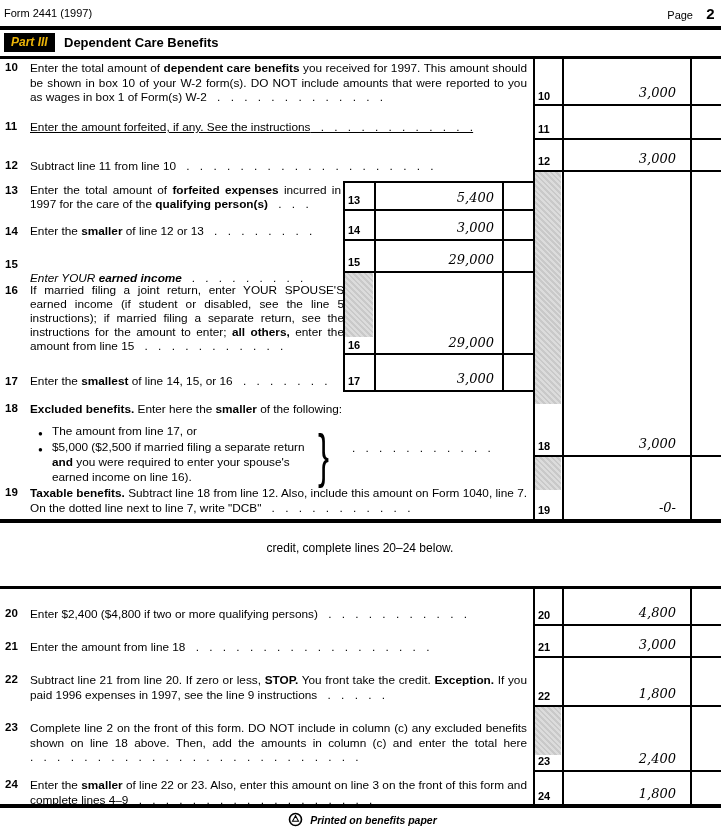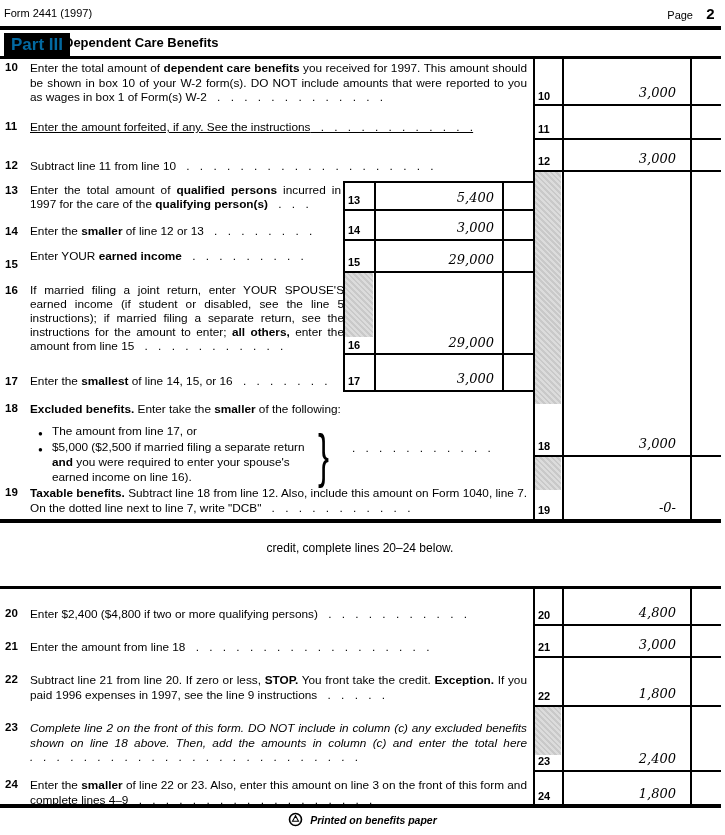--- a/index.html
+++ b/index.html
@@ -10,21 +10,21 @@
   }
   .abs{position:absolute;}
   .hline{position:absolute;background:#000;height:2px;}
   .hline.thick{height:3px;}
   .vline{position:absolute;background:#000;width:2px;}
   .shade{position:absolute;background:#c9c9c9;
     background-image:repeating-linear-gradient(45deg,rgba(255,255,255,.35) 0 2px,rgba(0,0,0,0) 2px 4px);}
   .formid{font-size:11px;}
   .pageword{font-size:11px;}
   .pagenum{font-size:15px;font-weight:bold;letter-spacing:.5px;}
-  .badge{background:#000;color:#0369a1;font-weight:bold;font-size:17px;padding:2px 7px 3px 7px;}
+  .badge{background:#000;color:#eab308;font-weight:bold;font-size:12px;padding:2px 7px 3px 7px;font-style:italic;}
   .parttitle{font-size:13px;font-weight:bold;}
   .num{font-weight:bold;font-size:11.5px;}
   .boxnum{font-weight:bold;font-size:11px;}
   .desc{font-size:11.8px;line-height:14.6px;text-align:justify;}
   .desc.nj{text-align:left;}
   .narrow{line-height:13.9px;}
   .dots{word-spacing:7px;white-space:nowrap;}
   .amount{font-family:"DejaVu Serif",serif;font-style:italic;font-size:13px;text-align:right;}
   .bullet{font-size:11.8px;line-height:15px;}
   .brace{font-size:60px;font-weight:100;transform:scaleX(.55);transform-origin:left center;line-height:1;}
@@ -79,46 +79,46 @@
   <div class="abs desc nj" style="left:30px;top:120px;width:497px;text-decoration:underline;"><span>Enter the amount forfeited, if any. See the instructions</span><span class="dots"> . . . . . . . . . . . .</span></div>
   <span class="abs boxnum" style="left:538px;top:123px;">11</span>
   <div class="abs amount" style="left:564px;top:119px;width:112px;"></div>
 
   <span class="abs num" style="left:5px;top:159px;">12</span>
   <div class="abs desc nj" style="left:30px;top:159px;width:497px;"><span>Subtract line 11 from line 10</span><span class="dots"> . . . . . . . . . . . . . . . . . . .</span></div>
   <span class="abs boxnum" style="left:538px;top:155px;">12</span>
   <div class="abs amount" style="left:564px;top:151px;width:112px;">3,000</div>
 
   <span class="abs num" style="left:5px;top:184px;">13</span>
-  <div class="abs desc narrow" style="left:30px;top:184px;width:311px;"><span>Enter the total amount of </span><b>qualified persons</b><span> incurred in 1997 for the care of the </span><b>qualifying person(s)</b><span class="dots"> . . .</span></div>
+  <div class="abs desc narrow" style="left:30px;top:184px;width:311px;"><span>Enter the total amount of </span><b>forfeited expenses</b><span> incurred in 1997 for the care of the </span><b>qualifying person(s)</b><span class="dots"> . . .</span></div>
   <span class="abs boxnum" style="left:348px;top:194px;">13</span>
   <div class="abs amount" style="left:378px;top:190px;width:116px;">5,400</div>
 
   <span class="abs num" style="left:5px;top:225px;">14</span>
   <div class="abs desc nj narrow" style="left:30px;top:225px;width:311px;"><span>Enter the </span><b>smaller</b><span> of line 12 or 13</span><span class="dots"> . . . . . . . .</span></div>
   <span class="abs boxnum" style="left:348px;top:224px;">14</span>
   <div class="abs amount" style="left:378px;top:220px;width:116px;">3,000</div>
 
   <span class="abs num" style="left:5px;top:258px;">15</span>
-  <div class="abs desc nj narrow" style="left:30px;top:250px;width:311px;"><span>Enter YOUR </span><b>earned income</b><span class="dots"> . . . . . . . . .</span></div>
+  <div class="abs desc nj narrow" style="left:30px;top:272px;width:311px;font-style:italic;"><span>Enter YOUR </span><b>earned income</b><span class="dots"> . . . . . . . . .</span></div>
   <span class="abs boxnum" style="left:348px;top:256px;">15</span>
   <div class="abs amount" style="left:378px;top:252px;width:116px;">29,000</div>
 
   <span class="abs num" style="left:5px;top:284px;">16</span>
   <div class="abs desc narrow" style="left:30px;top:284px;width:314px;"><span>If married filing a joint return, enter YOUR SPOUSE'S earned income (if student or disabled, see the line 5 instructions); if married filing a separate return, see the instructions for the amount to enter; </span><b>all others,</b><span> enter the amount from line 15</span><span class="dots"> . . . . . . . . . . .</span></div>
   <span class="abs boxnum" style="left:348px;top:339px;">16</span>
   <div class="abs amount" style="left:378px;top:335px;width:116px;">29,000</div>
 
   <span class="abs num" style="left:5px;top:375px;">17</span>
   <div class="abs desc nj narrow" style="left:30px;top:375px;width:311px;"><span>Enter the </span><b>smallest</b><span> of line 14, 15, or 16</span><span class="dots"> . . . . . . .</span></div>
   <span class="abs boxnum" style="left:348px;top:375px;">17</span>
   <div class="abs amount" style="left:378px;top:371px;width:116px;">3,000</div>
 
   <span class="abs num" style="left:5px;top:402px;">18</span>
-  <div class="abs desc nj" style="left:30px;top:402px;width:497px;"><b>Excluded benefits.</b><span> Enter take the </span><b>smaller</b><span> of the following:</span></div>
+  <div class="abs desc nj" style="left:30px;top:402px;width:497px;"><b>Excluded benefits.</b><span> Enter here the </span><b>smaller</b><span> of the following:</span></div>
   <span class="abs bullet" style="left:38px;top:426px;font-size:8px;">●</span>
   <div class="abs bullet" style="left:52px;top:424px;width:270px;"><span>The amount from line 17, or</span></div>
   <span class="abs bullet" style="left:38px;top:442px;font-size:8px;">●</span>
   <div class="abs bullet" style="left:52px;top:440px;width:264px;"><span>$5,000 ($2,500 if married filing a separate return </span><b>and</b><span> you were required to enter your spouse's earned income on line 16).</span></div>
   <span class="abs brace" style="left:318px;top:426px;">}</span>
   <span class="abs dots" style="left:352px;top:441px;font-size:11.8px;">. . . . . . . . . . .</span>
   <span class="abs boxnum" style="left:538px;top:440px;">18</span>
   <div class="abs amount" style="left:564px;top:436px;width:112px;">3,000</div>
 
   <span class="abs num" style="left:5px;top:486px;">19</span>
@@ -151,21 +151,21 @@
   <div class="abs desc nj" style="left:30px;top:640px;width:497px;"><span>Enter the amount from line 18</span><span class="dots"> . . . . . . . . . . . . . . . . . .</span></div>
   <span class="abs boxnum" style="left:538px;top:641px;">21</span>
   <div class="abs amount" style="left:564px;top:637px;width:112px;">3,000</div>
 
   <span class="abs num" style="left:5px;top:673px;">22</span>
   <div class="abs desc" style="left:30px;top:673px;width:497px;"><span>Subtract line 21 from line 20. If zero or less, </span><b>STOP.</b><span> You front take the credit. </span><b>Exception.</b><span> If you paid 1996 expenses in 1997, see the line 9 instructions</span><span class="dots"> . . . . .</span></div>
   <span class="abs boxnum" style="left:538px;top:690px;">22</span>
   <div class="abs amount" style="left:564px;top:686px;width:112px;">1,800</div>
 
   <span class="abs num" style="left:5px;top:721px;">23</span>
-  <div class="abs desc" style="left:30px;top:721px;width:497px;font-style:italic;"><span>Complete line 2 on the front of this form. DO NOT include in column (c) any excluded benefits shown on line 18 above. Then, add the amounts in column (c) and enter the total here</span><span class="dots"> . . . . . . . . . . . . . . . . . . . . . . . . .</span></div>
+  <div class="abs desc" style="left:30px;top:721px;width:497px;"><span>Complete line 2 on the front of this form. DO NOT include in column (c) any excluded benefits shown on line 18 above. Then, add the amounts in column (c) and enter the total here</span><span class="dots"> . . . . . . . . . . . . . . . . . . . . . . . . .</span></div>
   <span class="abs boxnum" style="left:538px;top:755px;">23</span>
   <div class="abs amount" style="left:564px;top:751px;width:112px;">2,400</div>
 
   <span class="abs num" style="left:5px;top:778px;">24</span>
   <div class="abs desc" style="left:30px;top:778px;width:497px;"><span>Enter the </span><b>smaller</b><span> of line 22 or 23. Also, enter this amount on line 3 on the front of this form and complete lines 4–9</span><span class="dots"> . . . . . . . . . . . . . . . . . .</span></div>
   <span class="abs boxnum" style="left:538px;top:790px;">24</span>
   <div class="abs amount" style="left:564px;top:786px;width:112px;">1,800</div>
 
   <div class="abs footer" style="left:0;top:812px;width:725px;">
     <svg width="15" height="15" viewBox="0 0 15 15">

